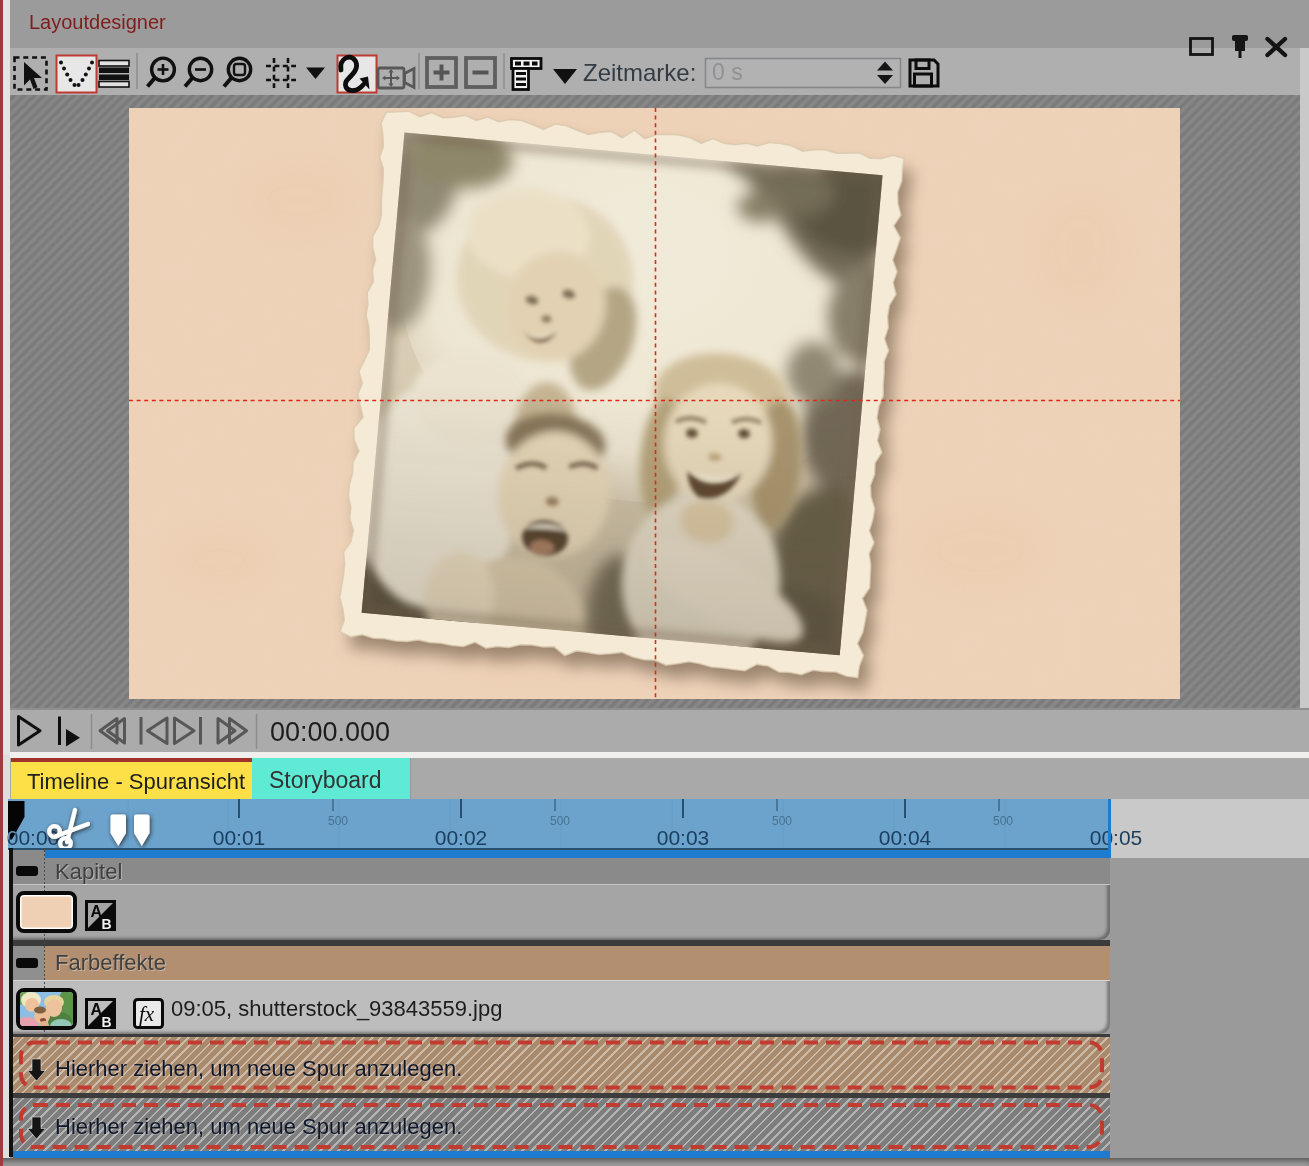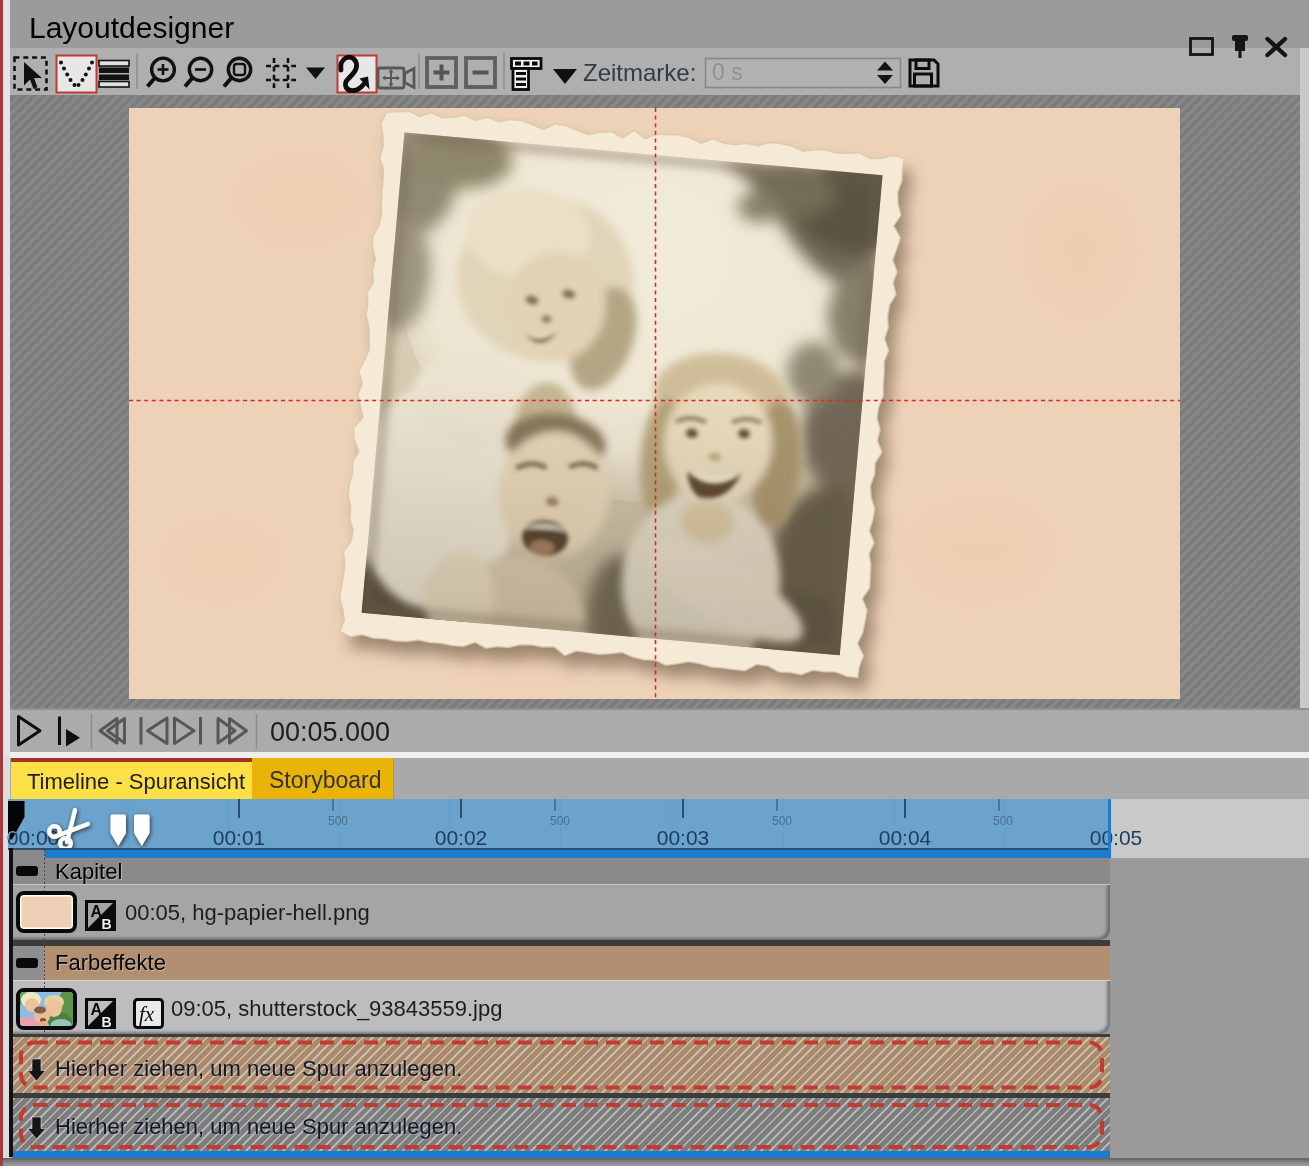--- a/index.html
+++ b/index.html
@@ -1,37 +1,37 @@
 <!DOCTYPE html>
 <html><head><meta charset="utf-8">
 <style>
 html,body{margin:0;padding:0;}
 body{width:1309px;height:1166px;overflow:hidden;font-family:"Liberation Sans",sans-serif;background:#9a9a9a;}
 .abs{position:absolute;}
 #root{position:relative;width:1309px;height:1166px;}
 
 #titlebar{left:0;top:0;width:1309px;height:48px;background:#9b9b9b;}
-#title{left:29px;top:11px;font-size:30px;color:#000000;}
+#title{left:29px;top:11px;font-size:20px;color:#7f1d1d;}
 #toolbar{left:0;top:48px;width:1309px;height:47px;background:#afafaf;}
 
 #canvas{left:10px;top:95px;width:1290px;height:613px;
  background:repeating-linear-gradient(135deg,#8a8a8a 0px,#787878 3.5px,#8a8a8a 7px);}
 #leftedge{left:0;top:0;width:3px;height:1166px;background:#a13a3c;}
 #leftedge2{left:3px;top:0;width:7px;height:755px;background:#e4e4e4;}
 #rightedge{left:1300px;top:48px;width:9px;height:707px;background:#c9c9c9;}
 #paper{left:129px;top:108px;width:1051px;height:591px;background:#eed2b8;}
 
 #playrow{left:0;top:708px;width:1309px;height:47px;background:#ababab;border-top:2px solid #8f8f8f;}
 #timetxt{left:270px;top:717px;font-size:27px;color:#1d1d1d;}
 
 #whiteline{left:0;top:752px;width:1309px;height:6px;background:#f0efee;}
 #tabbar{left:0;top:758px;width:1309px;height:41px;background:#a9a9a9;}
 #tab1{left:11px;top:758px;width:241px;height:41px;background:#fde047;border-top:4px solid #a0322a;box-sizing:border-box;}
 #tab1 span{position:absolute;left:16px;top:7px;font-size:22px;color:#1e1e1e;white-space:nowrap;}
-#tab2{left:252px;top:758px;width:142px;height:41px;background:#eab308;border-right:1px solid #979797;box-sizing:border-box;}
+#tab2{left:252px;top:758px;width:159px;height:41px;background:#5eead4;border-right:1px solid #979797;box-sizing:border-box;}
 #tab2 span{position:absolute;left:17px;top:9px;font-size:23px;color:#333;}
 
 #tlleft{left:3px;top:755px;width:7px;height:411px;background:#dedede;}
 #blackbar{left:9px;top:848px;width:4px;height:309px;background:#111;}
 #ruler{left:8px;top:799px;width:1102px;height:49px;background:#6ca3cc;}
 #rulerdark{left:8px;top:848px;width:1102px;height:2px;background:#26506e;}
 #bluestrip{left:45px;top:850px;width:1065px;height:8px;background:#1e7cd0;}
 #bluestripL{left:13px;top:850px;width:32px;height:8px;background:#8a8a8a;}
 #endmark{left:1108px;top:799px;width:3px;height:59px;background:#1e7cd0;}
 
@@ -45,21 +45,21 @@
 #gap2{left:13px;top:1034px;width:1097px;height:3px;background:#3c3c3c;}
 #zone1{left:13px;top:1037px;width:1097px;height:56px;background:#a98a6c;}
 #gap3{left:13px;top:1093px;width:1097px;height:5px;background:#3c3c3c;}
 #zone2{left:13px;top:1098px;width:1097px;height:53px;background:#7d7d7d;}
 #bstrip{left:13px;top:1151px;width:1097px;height:7px;background:#1e7cd0;}
 #bottomband{left:0px;top:1158px;width:1309px;height:8px;background:#9b9b9b;box-shadow:inset 0 5px 5px -2px rgba(40,40,40,0.55);}
 #rightgray{left:1110px;top:858px;width:199px;height:308px;background:#9a9a9a;}
 #rulright{left:1110px;top:799px;width:199px;height:59px;background:#c9c9c9;}
 .zstripe1{position:absolute;left:13px;width:1097px;height:56px;
  background:repeating-linear-gradient(135deg,rgba(255,255,255,0.42) 0 1.8px,rgba(255,255,255,0) 1.8px 6.5px);}
-.htext{position:absolute;font-size:22px;color:#000000;text-shadow:1px 1px 0 rgba(255,255,255,0.35);}
+.htext{position:absolute;font-size:22px;color:#404040;text-shadow:1px 1px 0 rgba(255,255,255,0.35);}
 .itext{position:absolute;font-size:22px;color:#1d1d1d;}
 .ztext{position:absolute;font-size:22px;color:#0f172a;text-shadow:1px 1px 0 rgba(255,255,255,0.25);}
 .minus{position:absolute;left:16px;width:22px;height:10px;background:#0a0a0a;border-radius:3px;}
 .dotline{position:absolute;left:44px;width:1px;background-image:repeating-linear-gradient(to bottom,#4a4a4a 0 2px,transparent 2px 4px);}
 .thumb{position:absolute;left:16px;width:61px;height:42px;background:#efd0b4;border:4px solid #0a0a0a;border-radius:8px;box-sizing:border-box;box-shadow:inset 0 0 0 1.5px #fff;}
 </style></head>
 <body>
 <div id="root">
 <div class="abs" id="titlebar"></div>
 <div class="abs" id="title">Layoutdesigner</div>
@@ -305,21 +305,21 @@
 <path d="M877,70.5 L893,70.5 L885,61.5 Z" fill="#151515"></path>
 <path d="M877,75 L893,75 L885,84 Z" fill="#151515"></path>
 
 <g fill="none" stroke="#0c0c0c" stroke-width="3">
 <path d="M910,60 L934,60 L938,64 L938,86 L910,86 Z"></path>
 <rect x="916" y="60" width="13" height="8.5"></rect>
 <rect x="914.5" y="74" width="17" height="12"></rect>
 </g>
 </svg>
 <div class="abs" id="playrow"></div>
-<div class="abs" id="timetxt">00:05.000</div>
+<div class="abs" id="timetxt">00:00.000</div>
 <svg class="abs" style="left:0;top:710px" width="300" height="46" viewBox="0 710 300 46">
 
 <g fill="none" stroke="#0f0f0f" stroke-width="3" stroke-linejoin="round">
 <path d="M18.5,716.5 L18.5,745 L40,730.7 Z"></path>
 <line x1="59.5" y1="716.5" x2="59.5" y2="745"></line>
 </g>
 <path d="M66,729 L66,746.5 L80,737.7 Z" fill="#0f0f0f"></path>
 <line x1="91.5" y1="714" x2="91.5" y2="749" stroke="#8d8d8d" stroke-width="1.5"></line>
 <g fill="none" stroke="#575757" stroke-width="3" stroke-linejoin="round">
 <path d="M117,718.5 L117,743 L100,730.7 Z"></path>
@@ -424,21 +424,20 @@
 <div class="abs" id="gap2"></div>
 <div class="abs" id="zone1"></div>
 <div class="abs" id="gap3"></div>
 <div class="abs" id="zone2"></div>
 <div class="abs" id="bstrip"></div>
 <div class="abs" id="bottomband"></div>
 <div class="abs dotline" style="top:850px;height:184px;"></div>
 <div class="abs minus" style="top:866px;"></div>
 <div class="abs htext" style="left:55px;top:859px;">Kapitel</div>
 <div class="abs thumb" style="top:891px;"></div>
-<div class="abs itext" style="left:125px;top:900px;">00:05, hg-papier-hell.png</div>
 <div class="abs minus" style="top:958px;"></div>
 <div class="abs htext" style="left:55px;top:950px;">Farbeffekte</div>
 <div class="abs thumb" style="top:988px;overflow:hidden;">
       <svg width="61" height="42" style="position:absolute;left:-4px;top:-4px">
         <rect x="0" y="0" width="61" height="42" fill="#8ebde4"></rect>
         <ellipse cx="55" cy="18" rx="13" ry="20" fill="#5e9447"></ellipse>
         <ellipse cx="44" cy="34" rx="12" ry="10" fill="#4f8040"></ellipse>
         <ellipse cx="3" cy="8" rx="8" ry="9" fill="#68a052"></ellipse>
         <ellipse cx="15" cy="12" rx="10" ry="8" fill="#f2e7c4"></ellipse>
         <ellipse cx="16" cy="17" rx="7" ry="7" fill="#eec29c"></ellipse>

